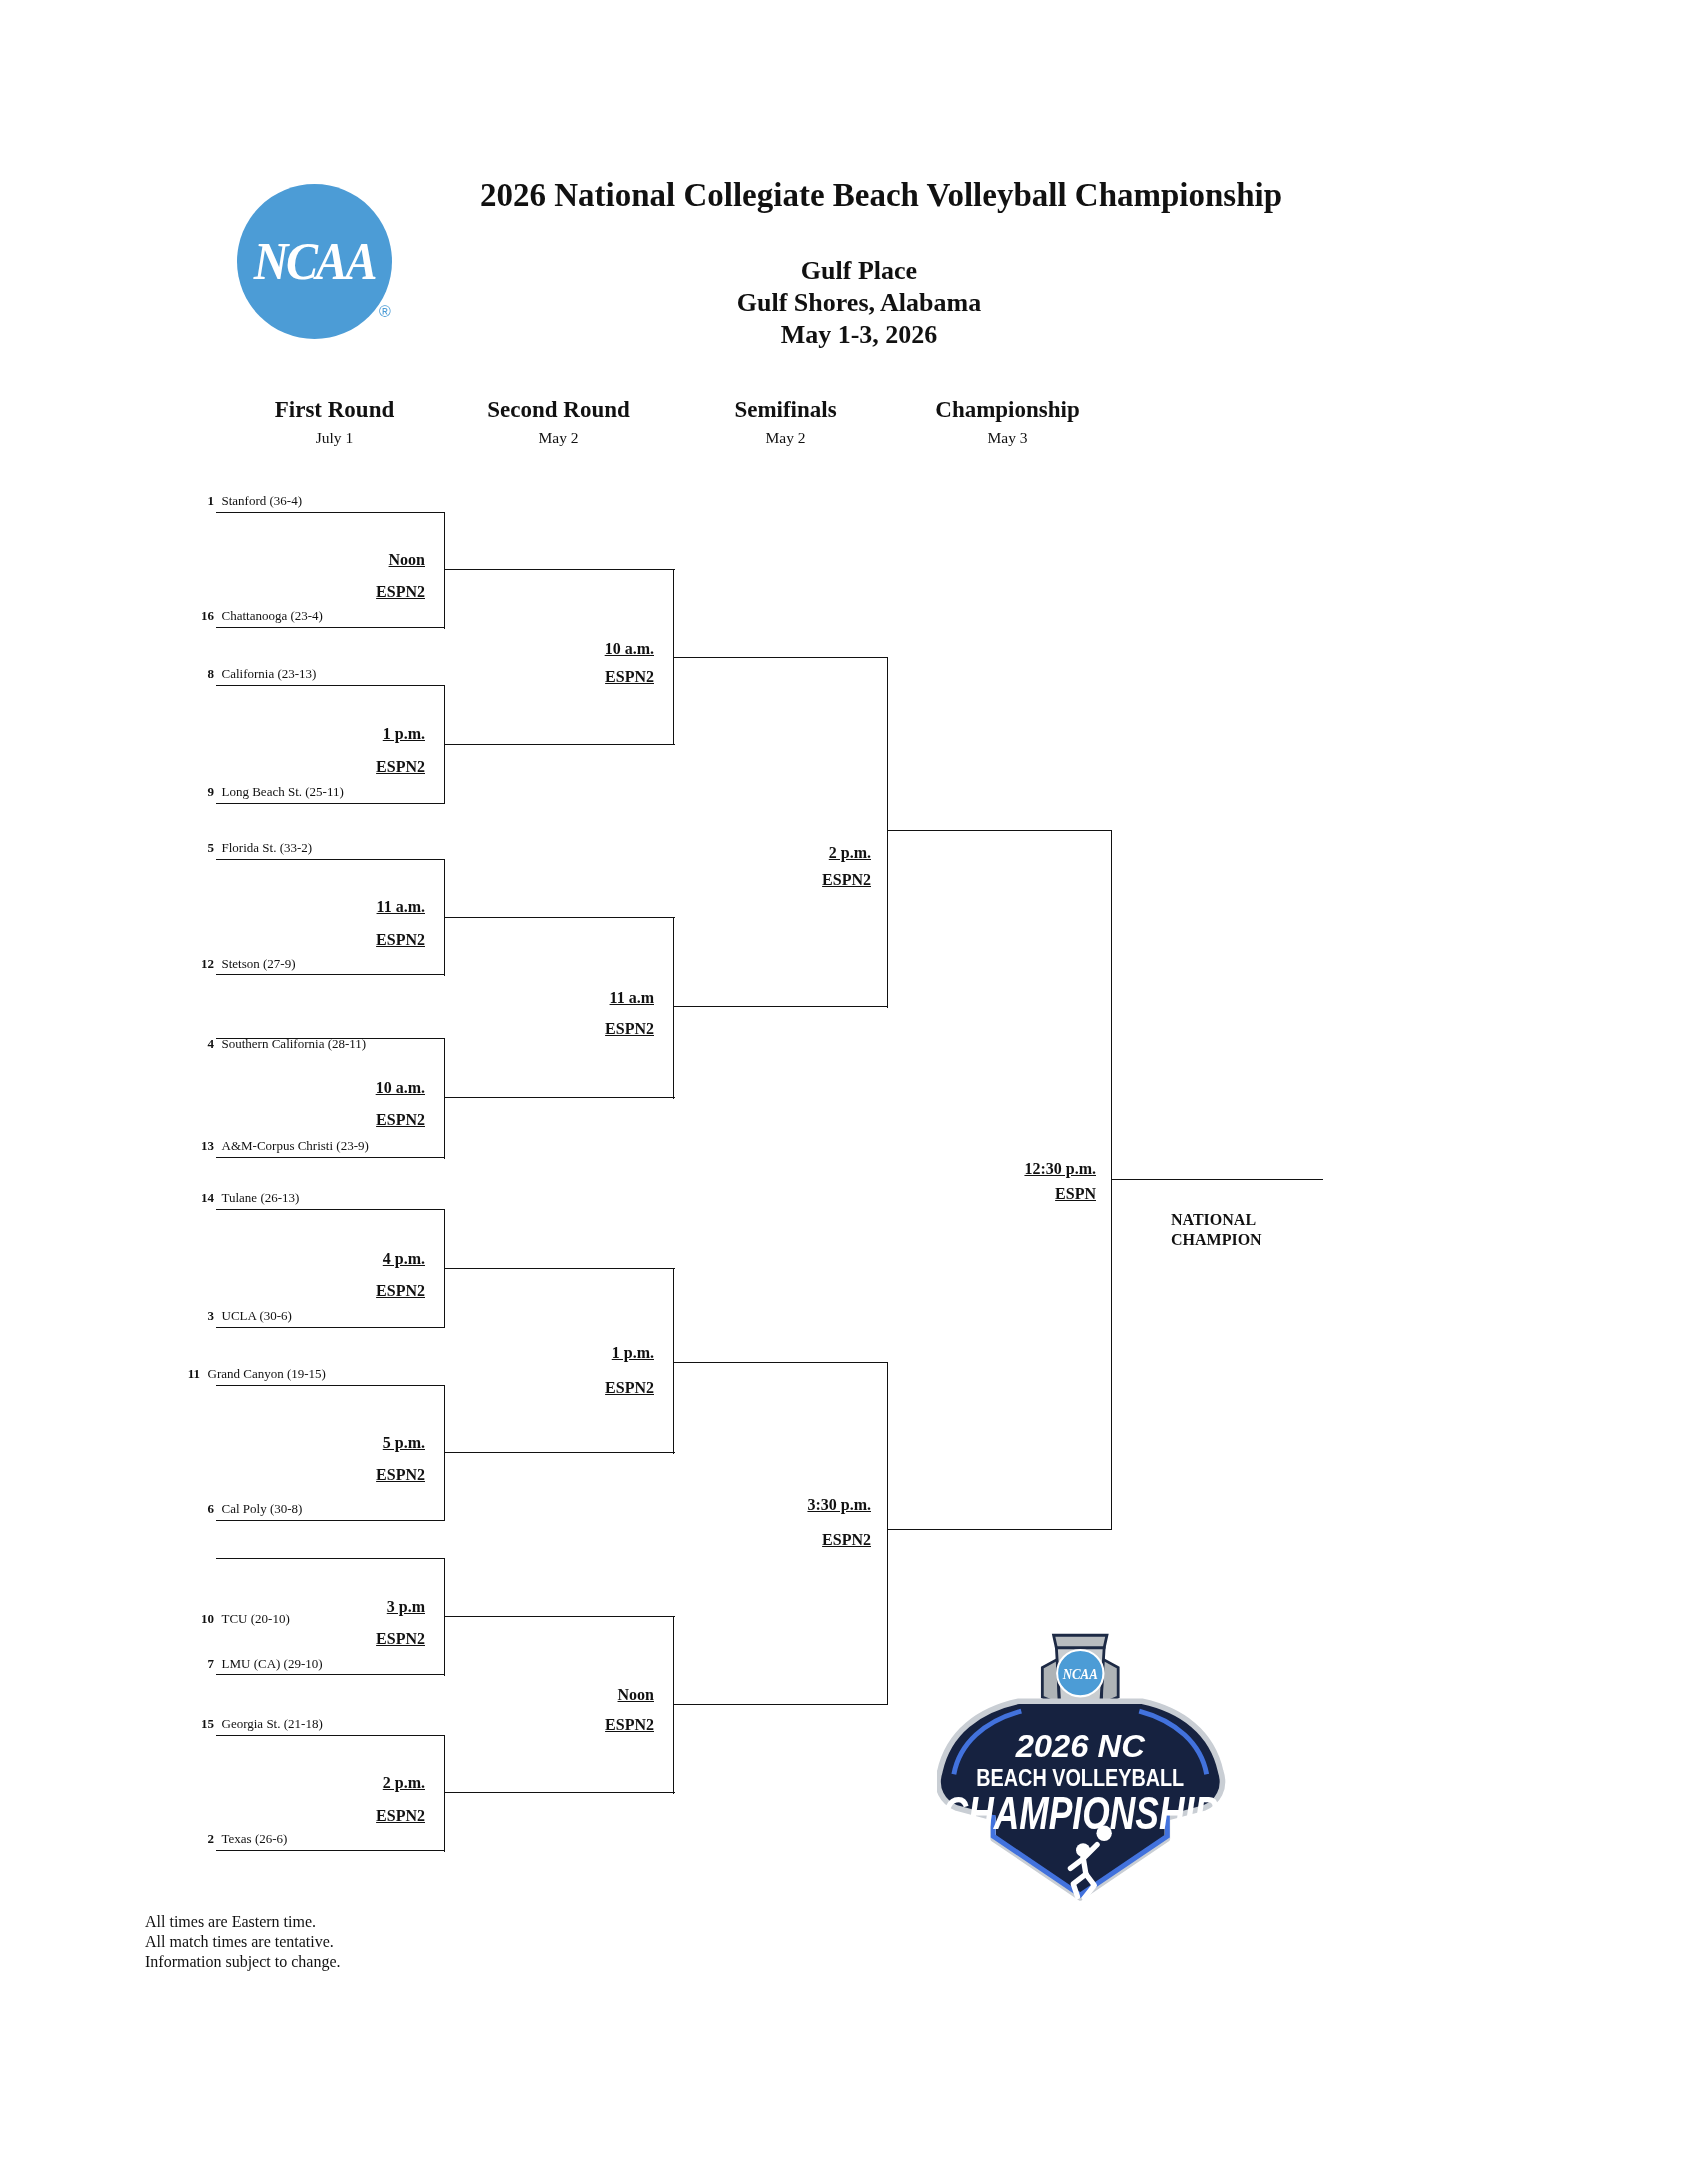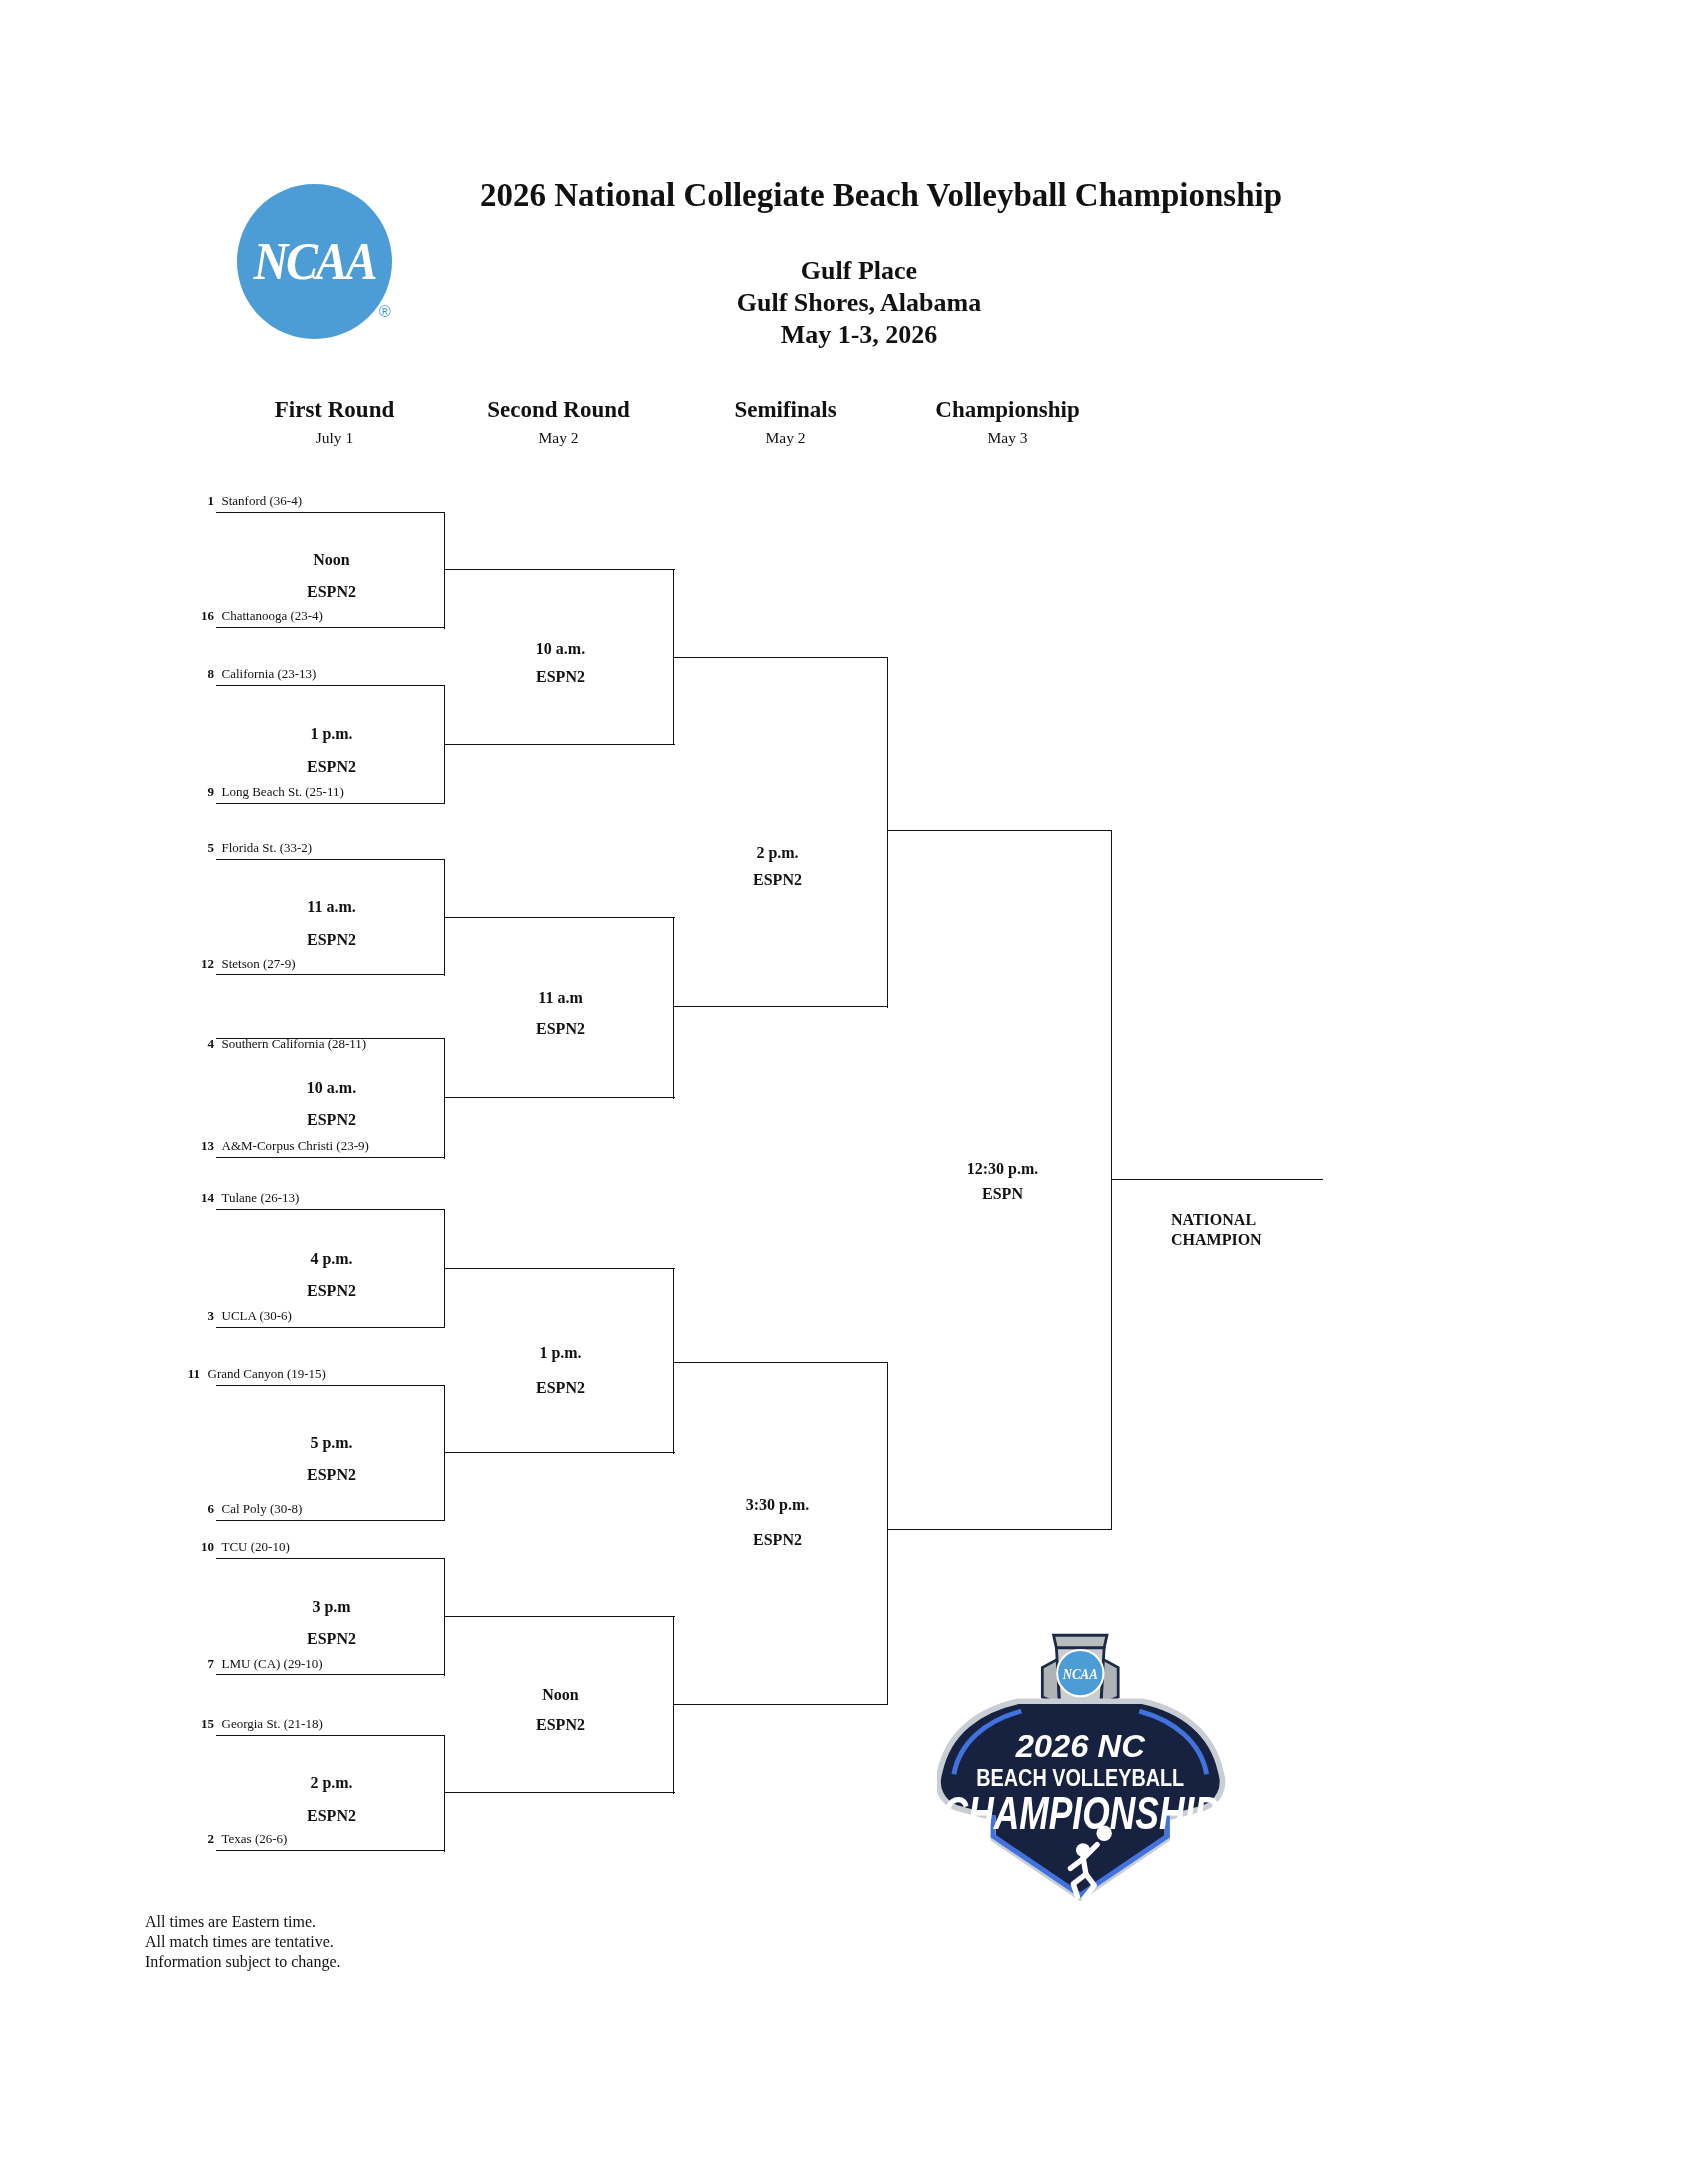--- a/index.html
+++ b/index.html
@@ -20,22 +20,22 @@
   .rh .rh-name{font-size:23px;font-weight:bold;line-height:18px;}
   .rh .rh-date{font-size:15.5px;margin-top:11.2px;line-height:15.5px;}
   
   .hl{position:absolute;height:1.4px;background:#121212;}
   .vl{position:absolute;width:1.4px;background:#121212;}
   
   .team{position:absolute;width:300px;height:20.6px;font-size:13px;line-height:20.6px;white-space:nowrap;}
   .team .seed{display:inline-block;width:57px;text-align:right;font-weight:bold;}
   .team .name{margin-left:7.5px;}
   
-  .lbl{position:absolute;width:187px;text-align:center;font-size:16px;font-weight:bold;
-       line-height:19px;white-space:nowrap;}
+  .lbl{position:absolute;width:187px;text-align:right;font-size:16px;font-weight:bold;
+       line-height:19px;white-space:nowrap;text-decoration:underline;}
   
   .champ-label{position:absolute;left:1171px;top:1210px;font-size:16px;font-weight:bold;line-height:20px;}
   
   .notes{position:absolute;left:145px;top:1912px;font-size:16px;line-height:20px;}
   .copyright{position:absolute;left:145px;top:1992px;font-size:16px;line-height:20px;font-weight:bold;white-space:pre-wrap;}
   .event-logo{position:absolute;left:937px;top:1631px;}
   .logo-sans{font-family:"Liberation Sans",sans-serif;}
 </style>
 </head>
 <body>
@@ -76,21 +76,21 @@
   <div class="team" style="top:664px;left:157px;"><span class="seed">8</span><span class="name">California (23-13)</span></div>
   <div class="team" style="top:782px;left:157px;"><span class="seed">9</span><span class="name">Long Beach St. (25-11)</span></div>
   <div class="team" style="top:838px;left:157px;"><span class="seed">5</span><span class="name">Florida St. (33-2)</span></div>
   <div class="team" style="top:954px;left:157px;"><span class="seed">12</span><span class="name">Stetson (27-9)</span></div>
   <div class="team" style="top:1017px;left:157px;margin-top:17px;"><span class="seed">4</span><span class="name">Southern California (28-11)</span></div>
   <div class="team" style="top:1136px;left:157px;"><span class="seed">13</span><span class="name">A&amp;M-Corpus Christi (23-9)</span></div>
   <div class="team" style="top:1188px;left:157px;"><span class="seed">14</span><span class="name">Tulane (26-13)</span></div>
   <div class="team" style="top:1306px;left:157px;"><span class="seed">3</span><span class="name">UCLA (30-6)</span></div>
   <div class="team" style="top:1364px;left:143px;"><span class="seed">11</span><span class="name">Grand Canyon (19-15)</span></div>
   <div class="team" style="top:1499px;left:157px;"><span class="seed">6</span><span class="name">Cal Poly (30-8)</span></div>
-  <div class="team" style="top:1537px;left:157px;"><span class="seed">10</span><span class="name">TCU (20-10)</span></div>
+  <div class="team" style="top:1609px;left:157px;"><span class="seed">10</span><span class="name">TCU (20-10)</span></div>
   <div class="team" style="top:1654px;left:157px;"><span class="seed">7</span><span class="name">LMU (CA) (29-10)</span></div>
   <div class="team" style="top:1714px;left:157px;"><span class="seed">15</span><span class="name">Georgia St. (21-18)</span></div>
   <div class="team" style="top:1829px;left:157px;"><span class="seed">2</span><span class="name">Texas (26-6)</span></div>
 
   <div class="hl" style="top:512px;left:216px;width:229px;"></div>
   <div class="hl" style="top:627px;left:216px;width:229px;"></div>
   <div class="hl" style="top:685px;left:216px;width:229px;"></div>
   <div class="hl" style="top:803px;left:216px;width:229px;"></div>
   <div class="hl" style="top:859px;left:216px;width:229px;"></div>
   <div class="hl" style="top:974px;left:216px;width:229px;"></div>

